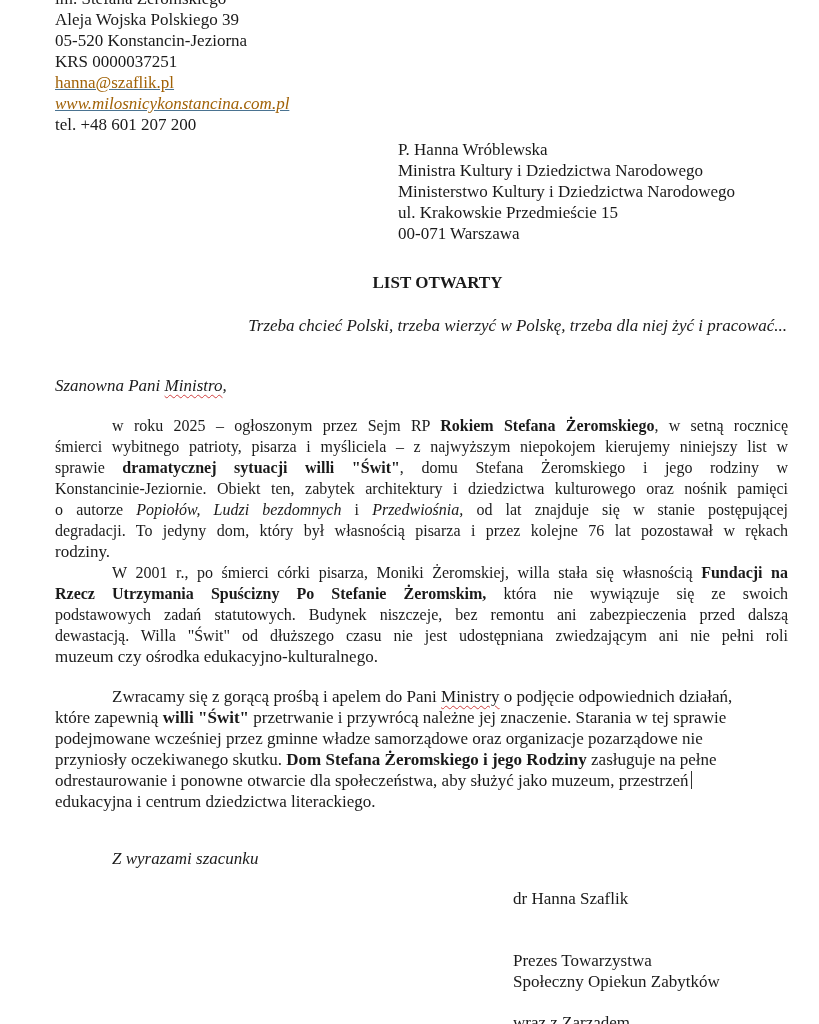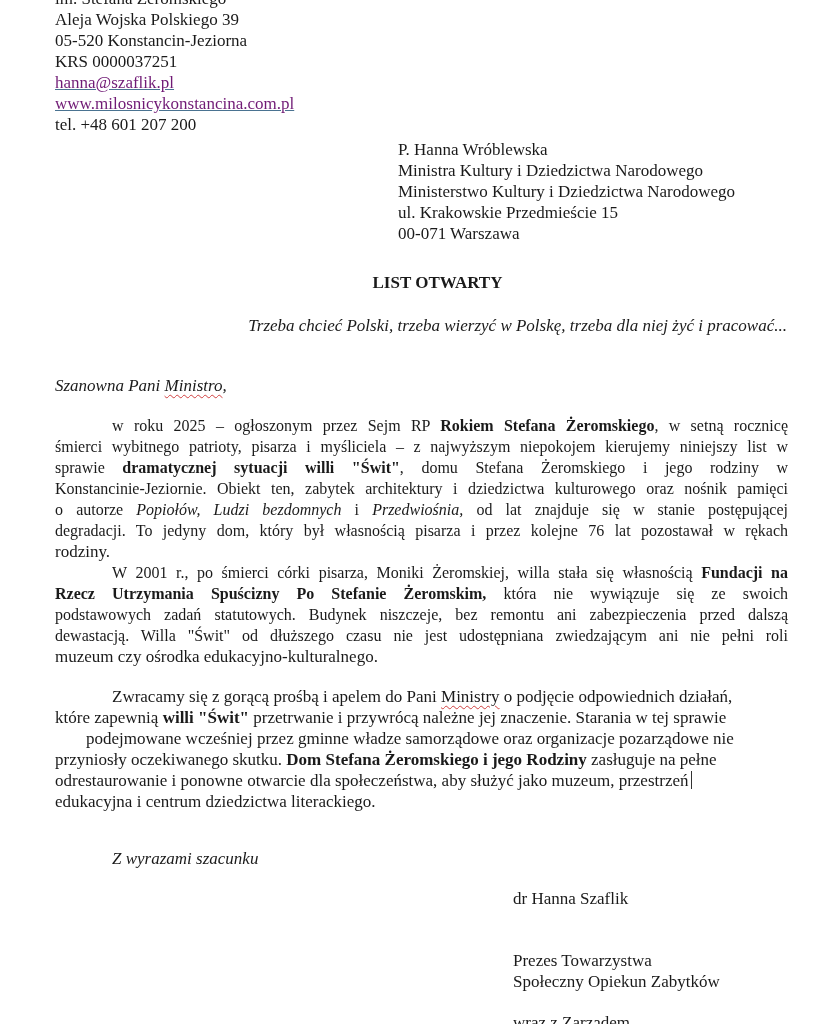--- a/index.html
+++ b/index.html
@@ -23,21 +23,21 @@
       height: 972px;
     }
     .line {
       position: absolute;
       white-space: nowrap;
       line-height: 21px;
       font-size: 17px;
     }
     .sender { left: 43px; }
     .link {
-      color: #701a75;
+      color: #a16207;
       text-decoration: underline;
       text-decoration-color: #4a7391;
     }
     .recipient { left: 386px; }
     .title {
       position: absolute;
       left: 0; width: 819px;
       top: 273px;
       text-align: center;
       font-weight: bold;
@@ -124,21 +124,21 @@
 <body>
 
 <div class="page">
 
   <div>
     <div class="line sender" style="top:-12px;">im. Stefana Żeromskiego</div>
     <div class="line sender" style="top:9px;">Aleja Wojska Polskiego 39</div>
     <div class="line sender" style="top:30px;">05-520 Konstancin-Jeziorna</div>
     <div class="line sender" style="top:51px;">KRS 0000037251</div>
     <div class="line sender link" style="top:72px;">hanna@szaflik.pl</div>
-    <div class="line sender link" style="top:93px;">www.milosnicykonstancina.com.pl</div>
+    <div class="line sender link" style="top:93px;font-style:italic;">www.milosnicykonstancina.com.pl</div>
     <div class="line sender" style="top:114px;">tel. +48 601 207 200</div>
   </div>
 
   <div>
     <div class="line recipient" style="top:139px;">P. Hanna Wróblewska</div>
     <div class="line recipient" style="top:160px;">Ministra Kultury i Dziedzictwa Narodowego</div>
     <div class="line recipient" style="top:181px;">Ministerstwo Kultury i Dziedzictwa Narodowego</div>
     <div class="line recipient" style="top:202px;">ul. Krakowskie Przedmieście 15</div>
     <div class="line recipient" style="top:223px;">00-071 Warszawa</div>
   </div>
@@ -163,21 +163,21 @@
     <div class="jline first" style="top: 562px; white-space: normal;"><span>W 2001 r., po śmierci córki pisarza, Moniki Żeromskiej, willa stała się własnością </span><b>Fundacji na</b></div>
     <div class="jline" style="top: 583px; white-space: normal;"><b>Rzecz Utrzymania Spuścizny Po Stefanie Żeromskim,</b><span> która nie wywiązuje się ze swoich</span></div>
     <div class="jline" style="top: 604px; white-space: normal;">podstawowych zadań statutowych. Budynek niszczeje, bez remontu ani zabezpieczenia przed dalszą</div>
     <div class="jline" style="top: 625px; white-space: normal;">dewastacją. Willa "Świt" od dłuższego czasu nie jest udostępniana zwiedzającym ani nie pełni roli</div>
     <div class="pline" style="top:646px;">muzeum czy ośrodka edukacyjno-kulturalnego.</div>
   </div>
 
   <div>
     <div class="pline first" style="top:686px;"><span>Zwracamy się z gorącą prośbą i apelem do Pani </span><span class="spell">Ministry</span><span> o podjęcie odpowiednich działań,</span></div>
     <div class="pline" style="top:707px;"><span>które zapewnią </span><b>willi "Świt"</b><span> przetrwanie i przywrócą należne jej znaczenie. Starania w tej sprawie</span></div>
-    <div class="pline" style="top:728px;margin-left:31px;">podejmowane wcześniej przez gminne władze samorządowe oraz organizacje pozarządowe nie</div>
+    <div class="pline" style="top:728px;">podejmowane wcześniej przez gminne władze samorządowe oraz organizacje pozarządowe nie</div>
     <div class="pline" style="top:749px;"><span>przyniosły oczekiwanego skutku. </span><b>Dom Stefana Żeromskiego i jego Rodziny</b><span> zasługuje na pełne</span></div>
     <div class="pline" style="top:770px;"><span>odrestaurowanie i ponowne otwarcie dla społeczeństwa, aby służyć jako muzeum, przestrzeń</span><span class="cursor"></span></div>
     <div class="pline" style="top:791px;">edukacyjna i centrum dziedzictwa literackiego.</div>
   </div>
 
   <div class="closing">Z wyrazami szacunku</div>
 
   <div>
     <div class="sig" style="top:888px;">dr Hanna Szaflik</div>
     <div class="sig" style="top:950px;">Prezes Towarzystwa</div>

